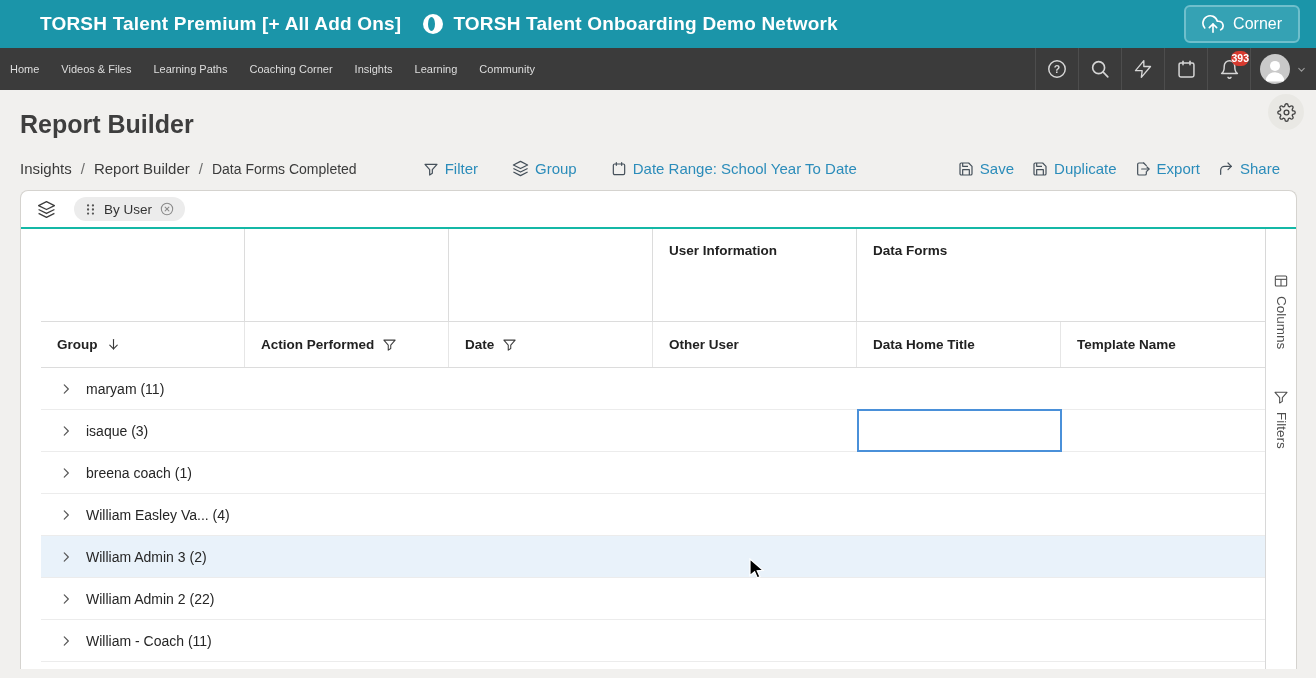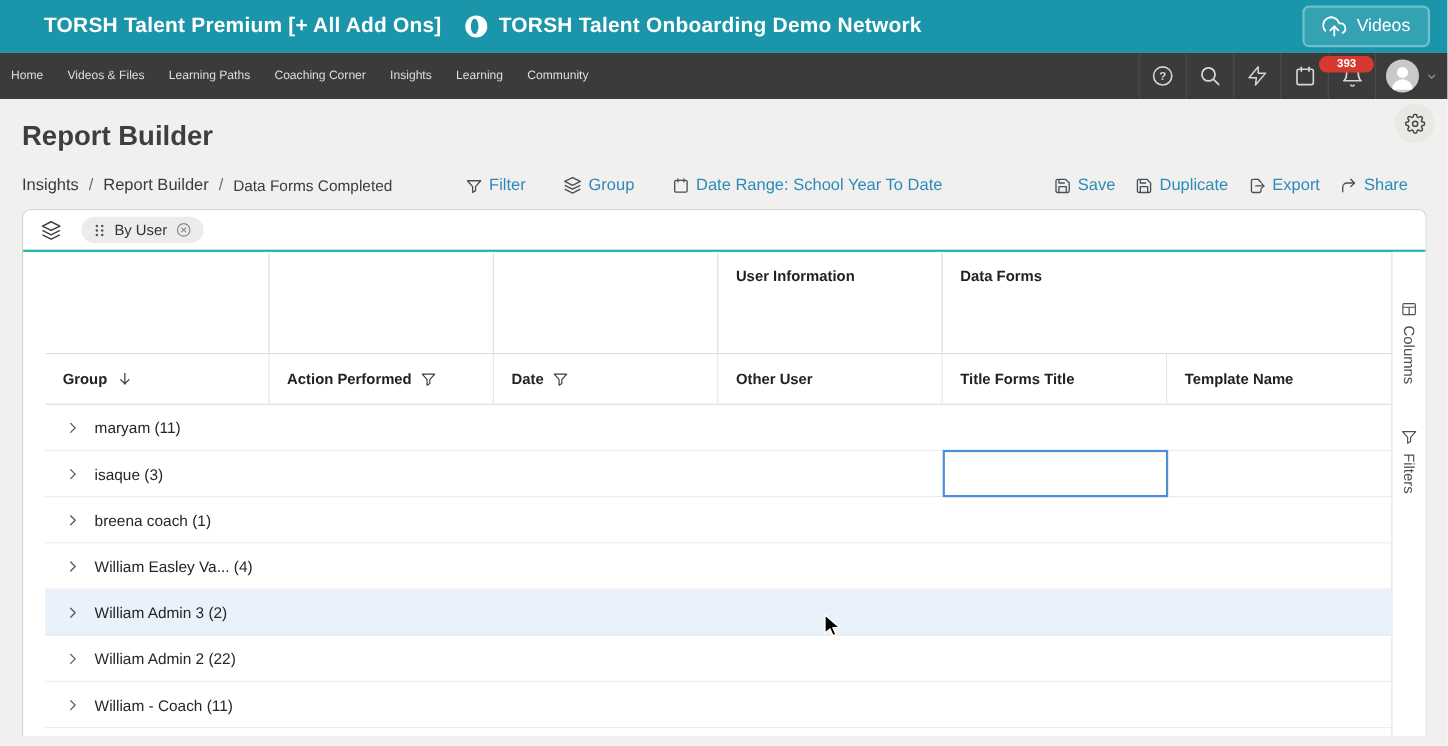--- a/index.html
+++ b/index.html
@@ -17,21 +17,21 @@
   .upload-btn { margin-left:auto; display:flex; align-items:center; gap:9px; background:#35a2b4; border:2px solid #6fbfcc; border-radius:6px; color:#fff; font-size:16px; padding:6px 16px; cursor:pointer; }
   .upload-btn svg { stroke:#fff; }
 
   
   .navbar { height:42px; background:#3b3b3b; display:flex; align-items:stretch; }
   .nav-items { display:flex; align-items:center; gap:22px; padding-left:10px; }
   .nav-item { color:#dedede; font-size:11px; cursor:pointer; white-space:nowrap; }
   .nav-icons { margin-left:auto; display:flex; align-items:stretch; }
   .icon-cell { width:43px; display:flex; align-items:center; justify-content:center; border-left:1px solid #4d4d4d; color:#d6d6d6; position:relative; cursor:pointer; }
   .icon-cell.avatar-cell { width:66px; gap:6px; }
-  .badge { position:absolute; top:3px; right:1px; background:#d63a2f; color:#fff; font-size:10.5px; font-weight:bold; border-radius:9px; padding:1px 16px; line-height:13px; }
+  .badge { position:absolute; top:3px; right:1px; background:#d63a2f; color:#fff; font-size:10.5px; font-weight:bold; border-radius:9px; padding:1px 0; line-height:13px; }
   .avatar { width:30px; height:30px; border-radius:50%; background:#c9c9c9; display:flex; align-items:center; justify-content:center; overflow:hidden; }
 
   
   .page { position:relative; height:588px; background:#f1f0ee; }
   .title-row { padding:18px 20px 0; }
   .page-title { font-size:25px; line-height:32px; font-weight:bold; color:#3e3e3e; }
   .gear-btn { position:absolute; top:4px; right:12px; width:36px; height:36px; border-radius:50%; background:#e9e8e4; display:flex; align-items:center; justify-content:center; color:#444; cursor:pointer; }
 
   .toolbar-row { margin-top:20px; display:flex; align-items:center; padding:0 20px; }
   .breadcrumb { display:flex; align-items:center; gap:9px; font-size:15px; color:#3b3b3b; }
@@ -85,21 +85,21 @@
       <span class="brand-right-text">TORSH Talent Onboarding Demo Network</span>
     </div>
     <button class="upload-btn">
       <span style="display:flex">
         <svg width="22" height="22" viewBox="0 0 24 24" fill="none" stroke="currentColor" stroke-width="1.8" stroke-linecap="round" stroke-linejoin="round">
             <polyline points="16 16 12 12 8 16"></polyline>
             <line x1="12" y1="12" x2="12" y2="21"></line>
             <path d="M20.39 18.39A5 5 0 0 0 18 9h-1.26A8 8 0 1 0 3 16.3"></path>
           </svg>
       </span>
-      <span>Videos</span>
+      <span>Corner</span>
     </button>
   </div>
 
   <div class="navbar">
     <div class="nav-items">
       <span class="nav-item">Home</span>
       <span class="nav-item">Videos &amp; Files</span>
       <span class="nav-item">Learning Paths</span>
       <span class="nav-item">Coaching Corner</span>
       <span class="nav-item">Insights</span>
@@ -312,21 +312,21 @@
               <span style="display:flex">
                   <svg width="15" height="15" viewBox="0 0 24 24" fill="none" stroke="currentColor" stroke-width="1.7" stroke-linejoin="round">
                     <path d="M3 5h18l-7 8v5.5L10 21v-8z"></path>
                   </svg>
                 </span>
             </div>
             <div class="ch-cell">
               <span>Other User</span>
             </div>
             <div class="ch-cell">
-              <span>Title Forms Title</span>
+              <span>Data Home Title</span>
             </div>
             <div class="ch-cell">
               <span>Template Name</span>
             </div>
           </div>
 
           <div class="rows">
             <div class="row">
               <span class="chev">
                   <svg width="14" height="14" viewBox="0 0 24 24" fill="none" stroke="currentColor" stroke-width="2" stroke-linecap="round" stroke-linejoin="round">

